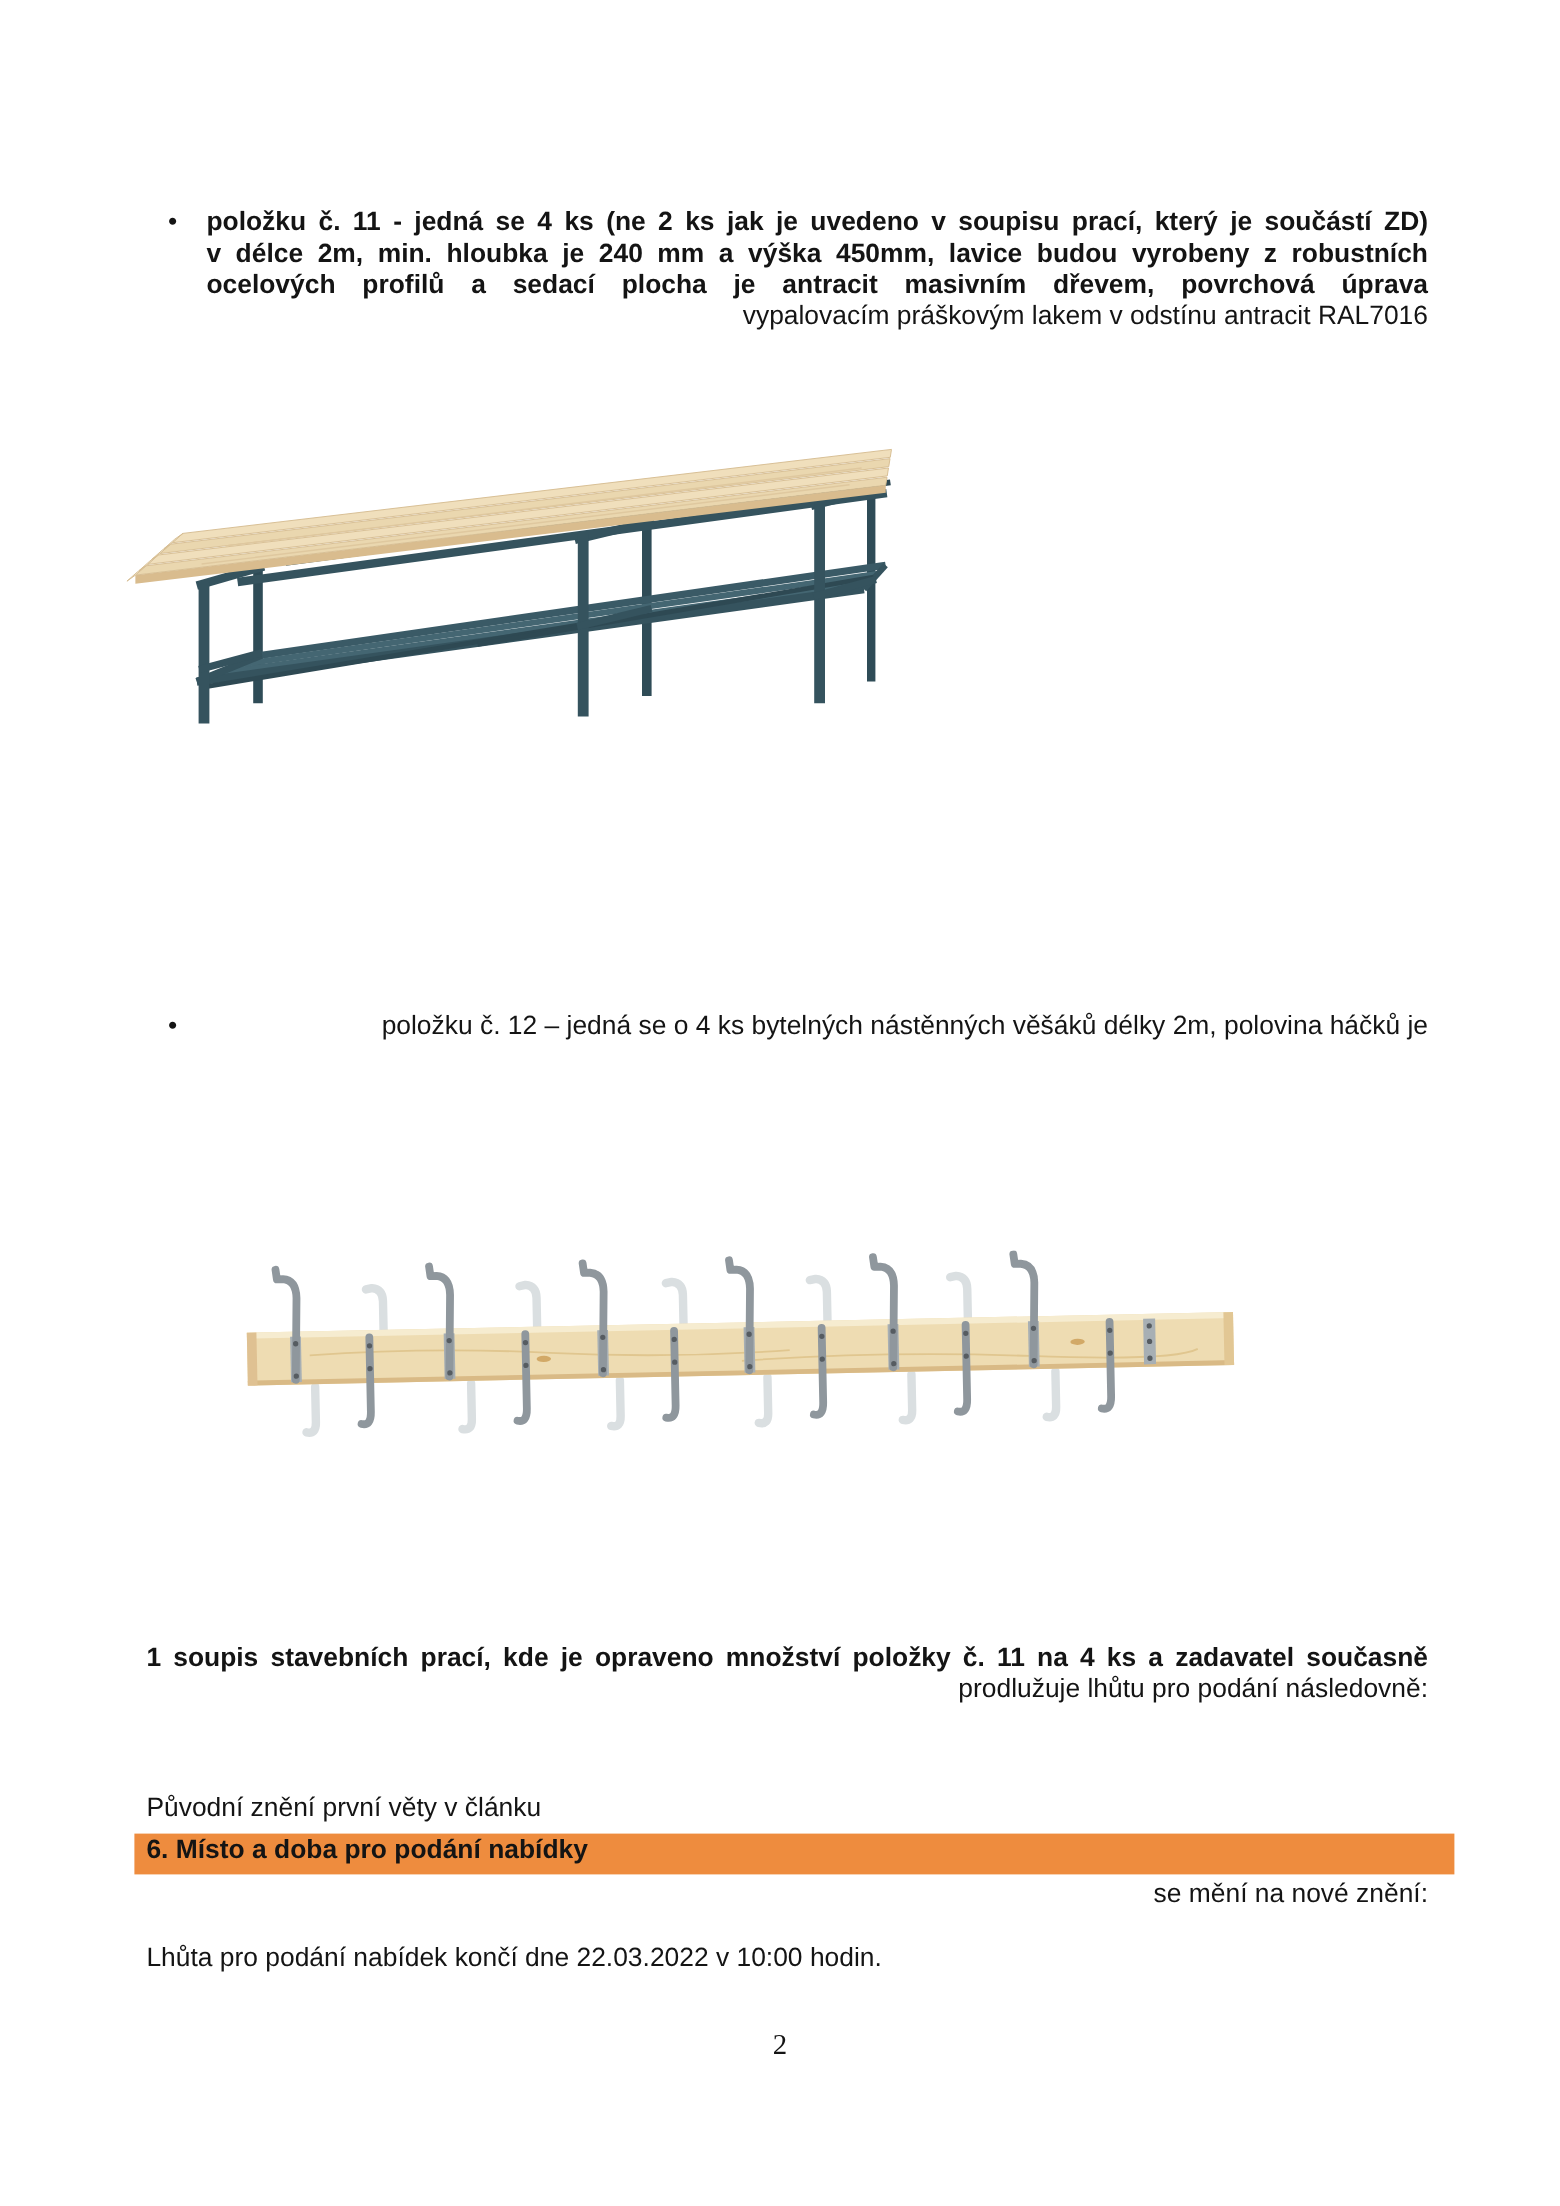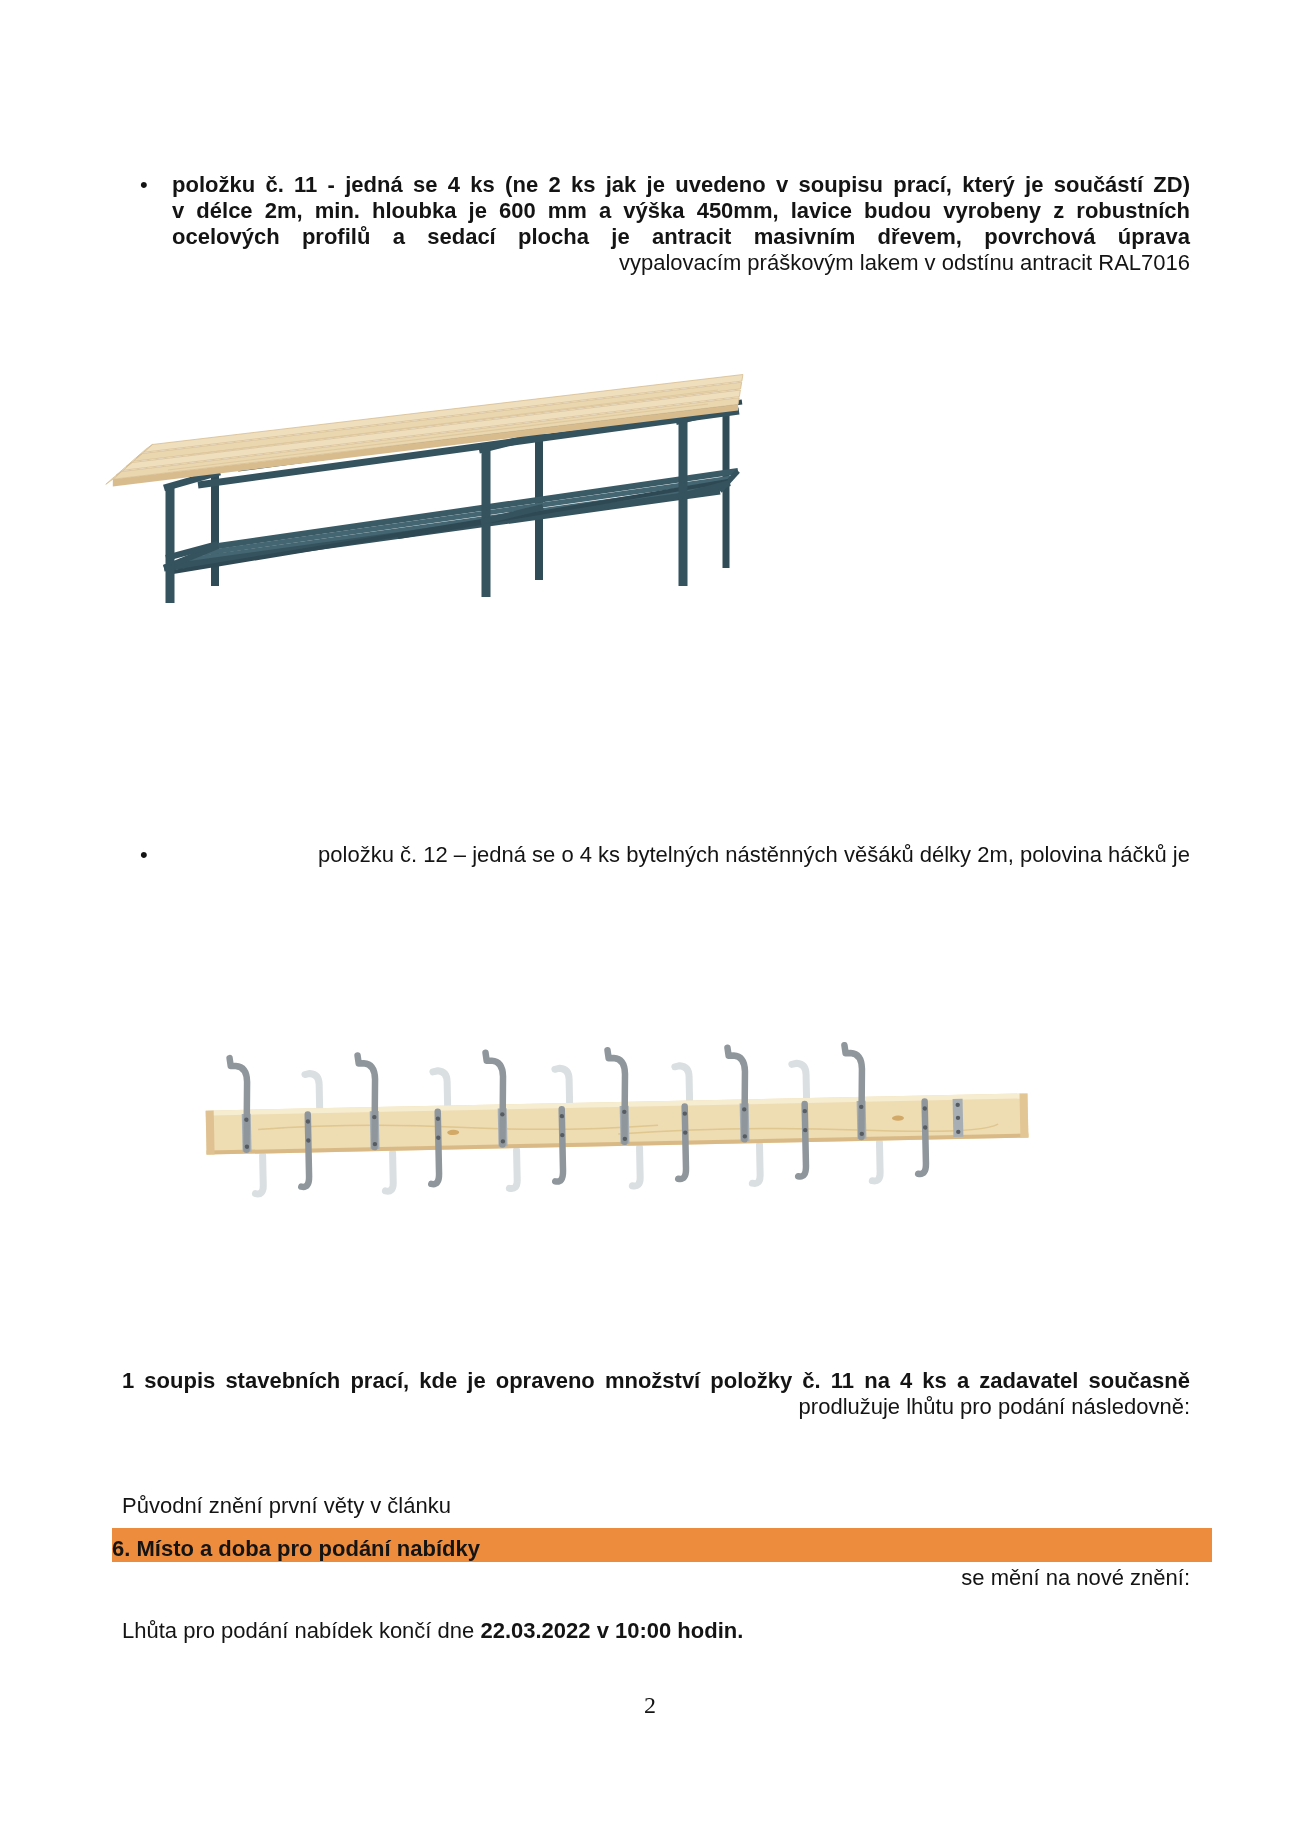--- a/index.html
+++ b/index.html
@@ -7,36 +7,36 @@
     position:relative;width:1300px;height:1838px;background:#ffffff;
     font-family:"Liberation Sans",sans-serif;color:#141414;
     font-size:22px;line-height:26px;overflow:hidden;
   }
   .abs{position:absolute;}
   .bullet{display:flex;}
   .bullet .marker{width:32px;flex:none;font-size:22px;}
   .jline{text-align:justify;text-align-last:justify;font-weight:bold;}
   .pline{text-align:right;}
   .heading-bar{
-    display:flex;align-items:flex-end;height:34px;
-    font-weight:bold;box-sizing:border-box;
+    display:flex;align-items:flex-start;height:34px;
+    font-weight:bold;padding-left:10px;box-sizing:border-box;
   }
-  .b{font-weight:bold;}
+  .b{font-weight:normal;}
   .pagenum{font-family:"Liberation Serif",serif;font-size:24px;text-align:center;}
 </style>
 </head>
 <body>
 
 <div class="page">
 
   <div class="abs bullet" style="left:140px;top:172px;width:1050px;">
     <div class="marker">•</div>
     <div style="flex:1;">
         <div class="jline">položku č. 11 - jedná se 4 ks  (ne 2 ks jak je uvedeno v soupisu prací, který je součástí ZD)</div>
-        <div class="jline">v délce 2m, min. hloubka je 600 mm a výška 450mm, lavice budou vyrobeny z robustních</div>
+        <div class="jline">v délce 2m, min. hloubka je 240 mm a výška 450mm, lavice budou vyrobeny z robustních</div>
         <div class="jline">ocelových profilů a sedací plocha je antracit masivním dřevem, povrchová úprava</div>
         <div class="pline">vypalovacím práškovým lakem v odstínu antracit RAL7016</div>
       </div>
   </div>
 
   <svg class="abs" style="left:98px;top:360px;" width="650" height="252" viewBox="0 0 650 252">
 
     <g stroke="#2F4C57" fill="none">
       <path d="M117,112 L117,226" stroke-width="8"></path>
       <path d="M441,72 L441,220" stroke-width="8"></path>

